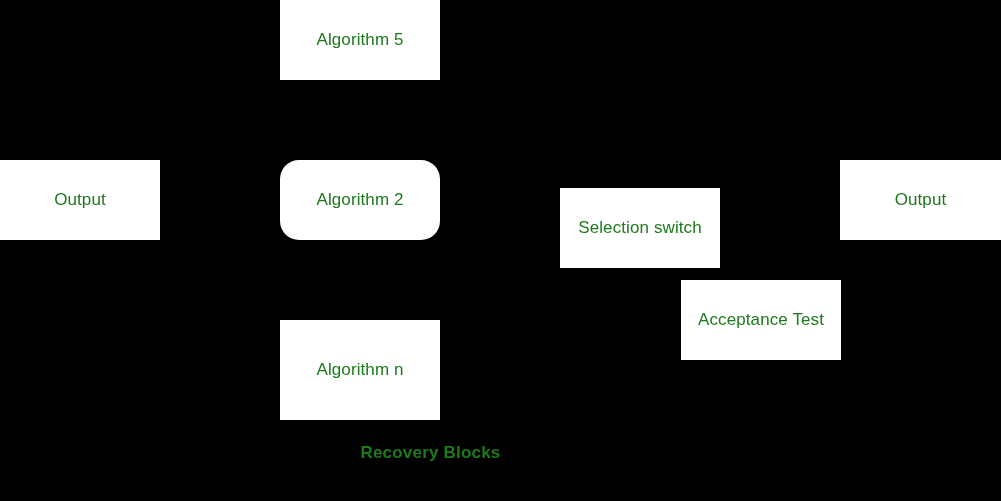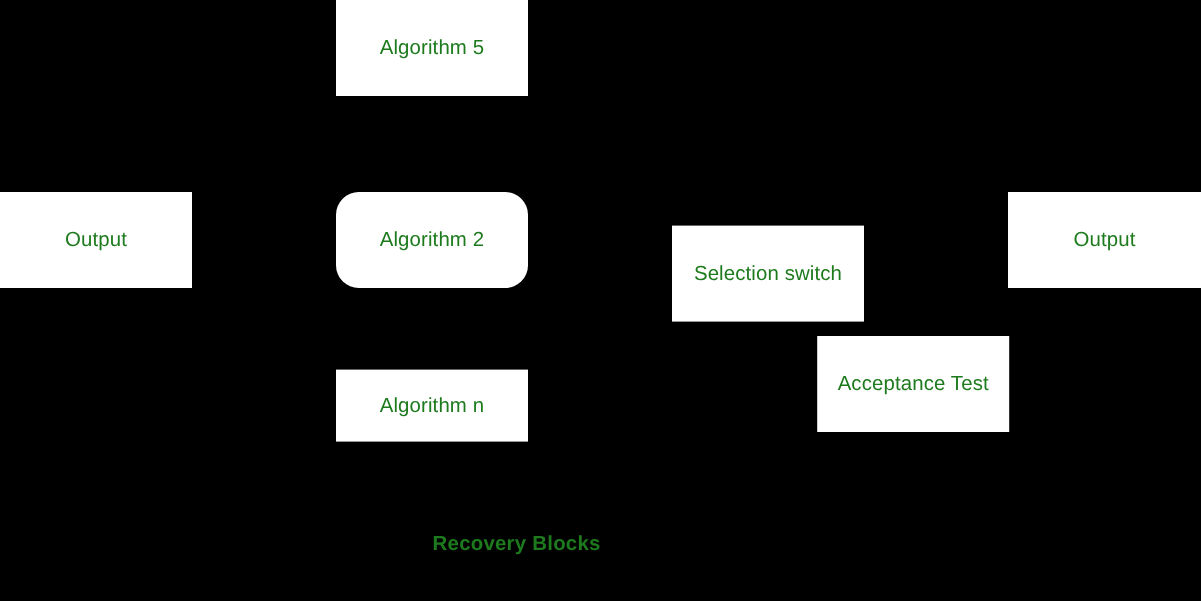--- a/index.html
+++ b/index.html
@@ -37,21 +37,21 @@
     white-space: nowrap;
   }
   
   #node-algorithm-1   { left: 280px; top: -6px;  width: 160px; height: 86px; }
   #node-algorithm-1 .node-label { position: relative; top: 3px; }
   #node-input         { left: 0px;   top: 160px; width: 160px; height: 80px; }
   #node-algorithm-2   { left: 280px; top: 160px; width: 160px; height: 80px; border-radius: 19px; }
   #node-selection-switch { left: 560px; top: 160px; width: 160px; height: 80px; margin-top: 28px; }
   #node-output        { left: 840px; top: 160px; width: 161px; height: 80px; }
   #node-acceptance-test { left: 681px; top: 280px; width: 160px; height: 80px; }
-  #node-algorithm-n   { left: 280px; top: 308px; width: 160px; height: 60px; }
+  #node-algorithm-n   { left: 280px; top: 320px; width: 160px; height: 100px; }
 
   #diagram-caption {
     position: absolute;
     left: 0px;
     top: 443px;
     width: 1001px;
     text-align: center;
     color: #1d7a1d;
     font-family: "Liberation Sans", sans-serif;
     font-size: 17px;

